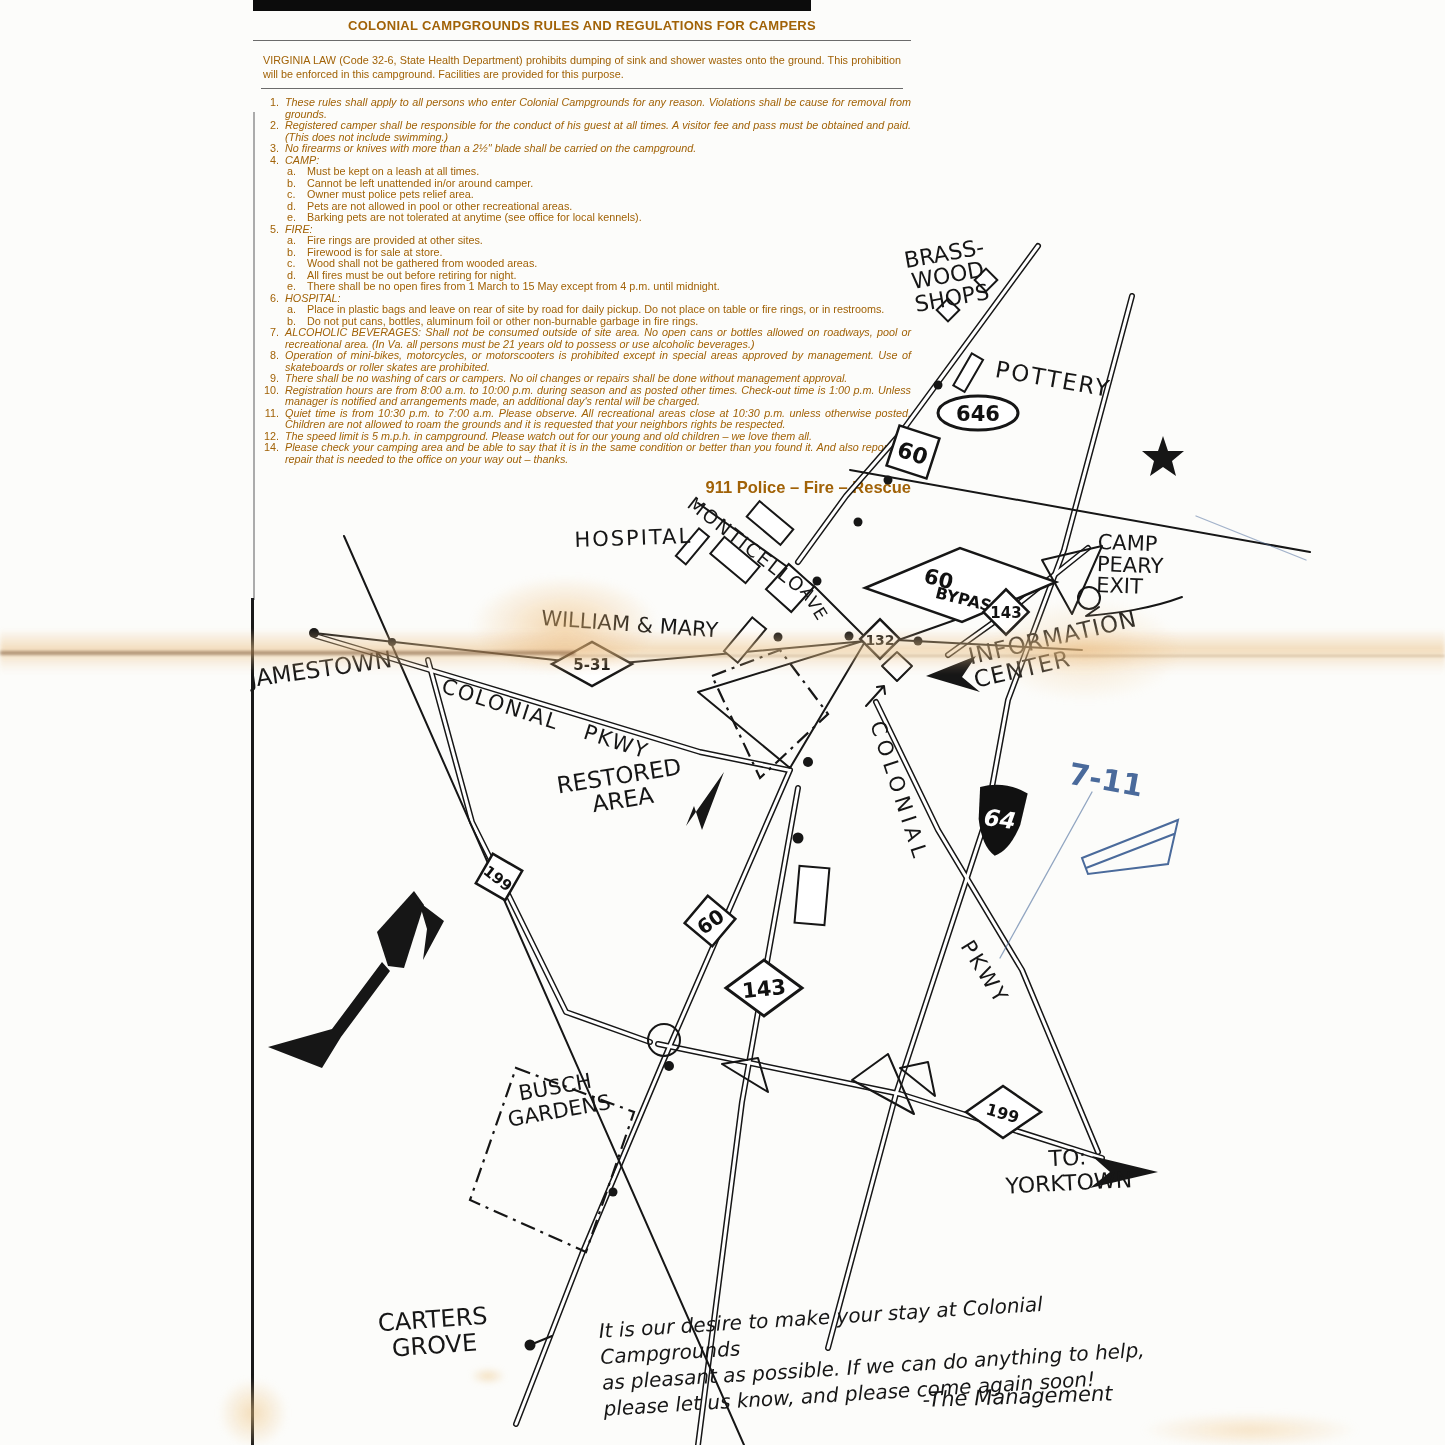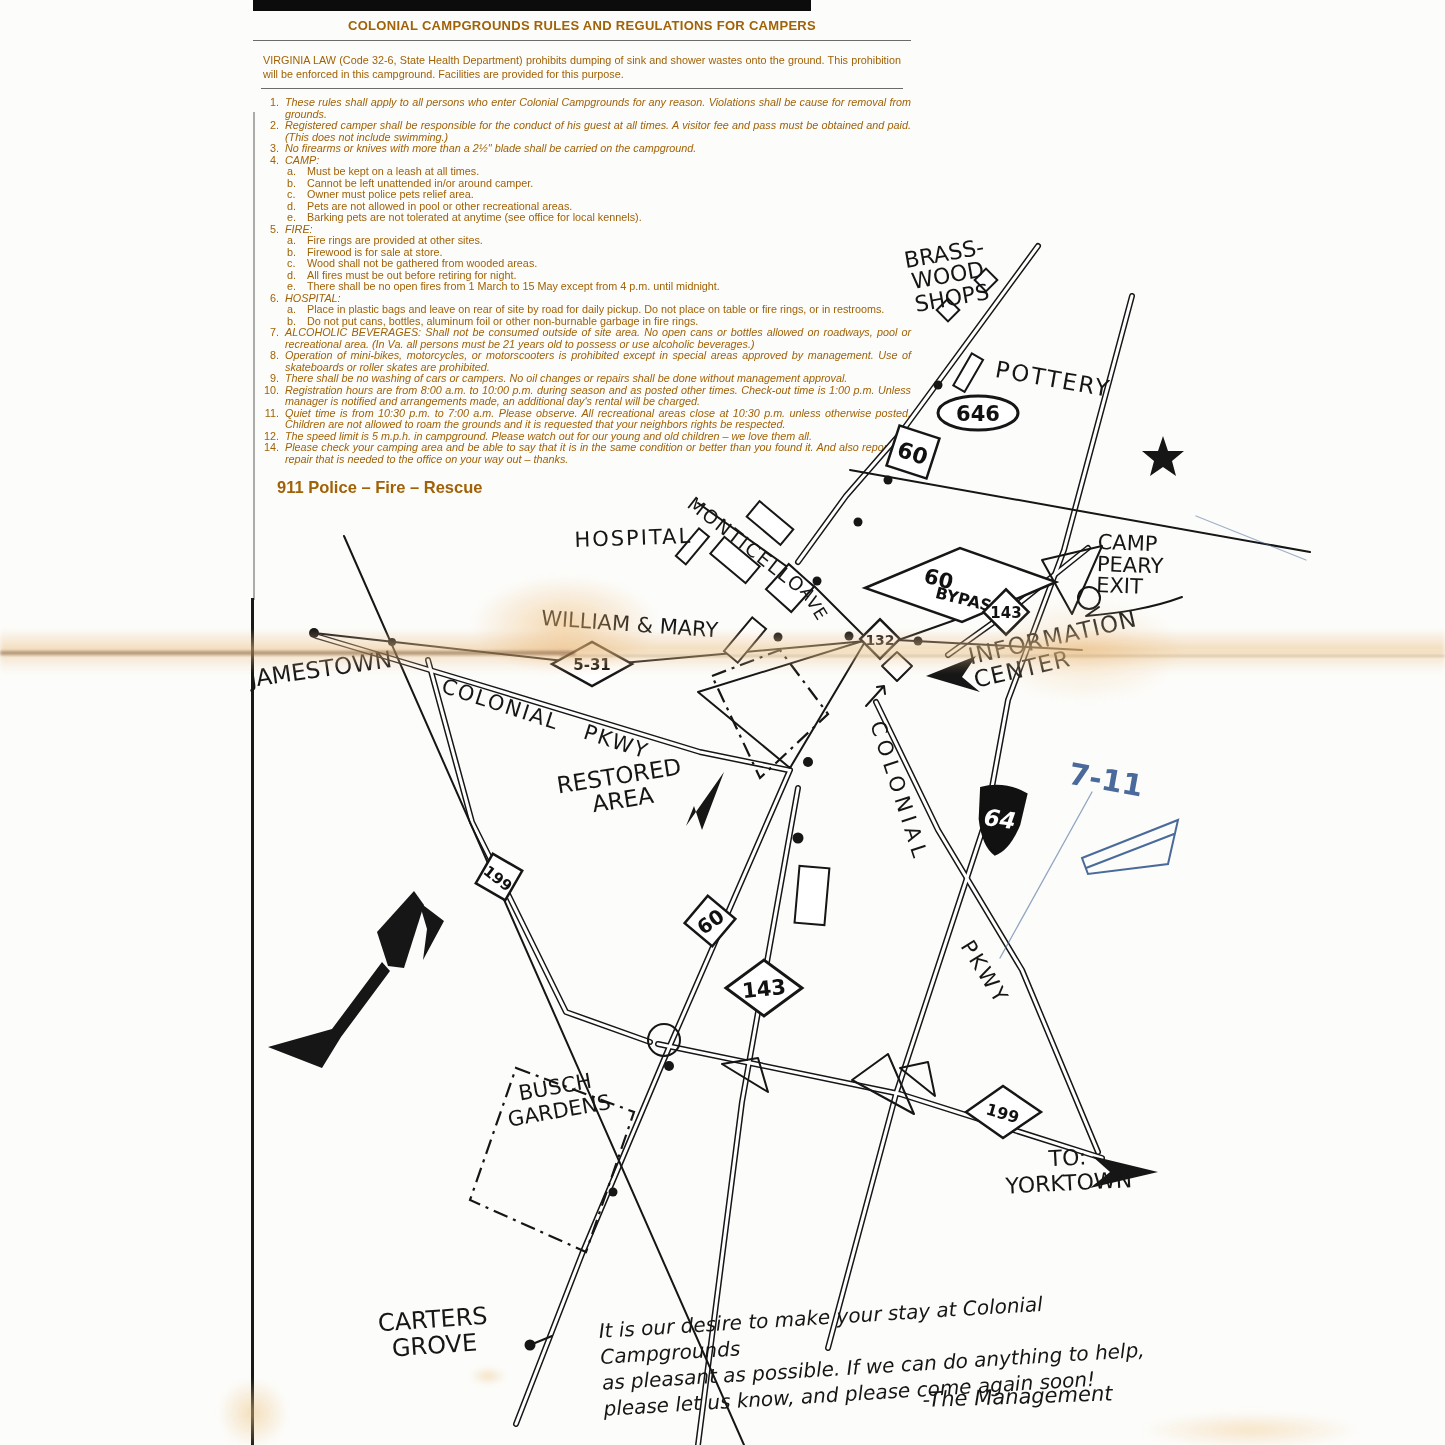--- a/index.html
+++ b/index.html
@@ -29,21 +29,21 @@
     font-size:10.8px;line-height:1.26;text-align:justify;
   }
   #rules-list{margin-top:5px;font-size:10.8px;line-height:11.5px;}
   .rule{display:flex;}
   .rnum{flex:0 0 26px;text-align:right;padding-right:6px;}
   .rbody{flex:1;}
   .rtext{text-align:justify;font-style:italic;}
   .sub{display:flex;margin-left:2px;}
   .slet{flex:0 0 16px;padding-right:4px;}
   .stext{flex:1;}
-  .emergency{margin-top:13px;text-align:left;font-weight:bold;font-size:16.5px;line-height:1.18;margin-left:24px;}
+  .emergency{margin-top:13px;text-align:right;font-weight:bold;font-size:16.5px;line-height:1.18;}
   
   #map-svg{position:absolute;left:0;top:0;z-index:2;}
   #map-labels{position:absolute;inset:0;z-index:3;pointer-events:none;}
   .map-label{
     position:absolute;white-space:pre-line;transform-origin:0 0;
     font-family:"DejaVu Sans",sans-serif;color:#161616;
   }
   .map-label.hand{font-weight:500;}
   .map-label.script{font-style:italic;font-weight:400;}
   .map-label.pen{font-weight:600;}

